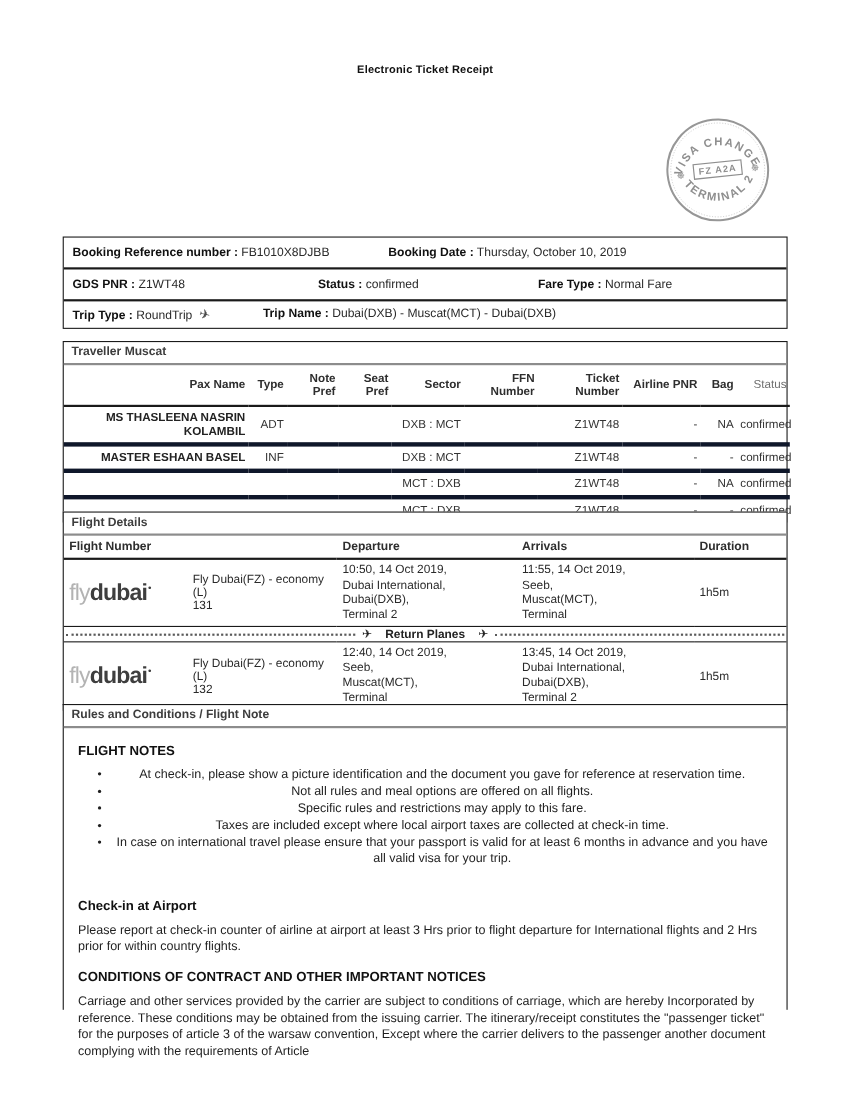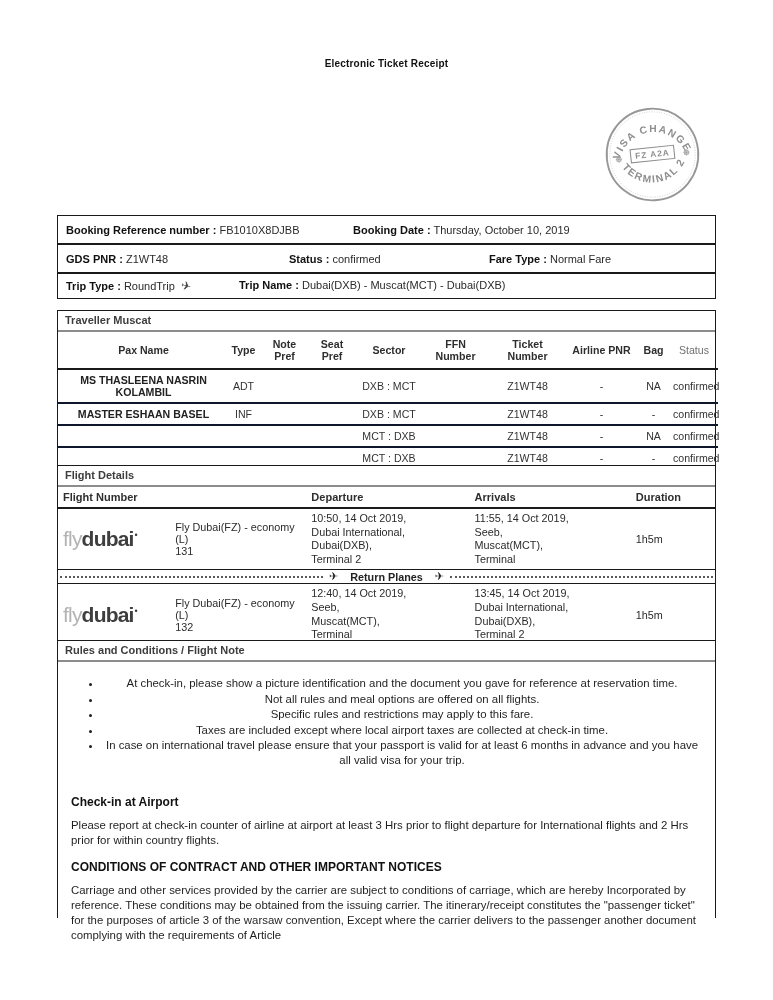--- a/index.html
+++ b/index.html
@@ -42,24 +42,24 @@
   .r1 .c1 { width: 287px; }
   .r2 .c1 { width: 223px; }
   .r2 .c2 { width: 200px; }
   .r3 { padding-top: 5px; padding-bottom: 5px; }
   .r3 .c1 { width: 173px; }
   .trip-plane { display: inline-block; transform: rotate(14deg); color: #4a4a4a; font-size: 12px; margin-left: 3px; }
 
   
   .traveller { top: 310px; }
   table { border-collapse: collapse; width: 100%; table-layout: fixed; }
-  .tv-table th, .tv-table td { text-align: center; vertical-align: middle; padding: 4px 3px; font-size: 10.6px; }
+  .tv-table th, .tv-table td { text-align: right; vertical-align: middle; padding: 4px 3px; font-size: 10.6px; }
   .tv-table th { font-weight: bold; color: #2e2e2e; border-bottom: 2px solid #1a1a1a; padding-top: 6px; padding-bottom: 6px; }
   .tv-table th.light { font-weight: normal; color: #6f6f6f; }
-  .tv-table tbody tr { border-bottom: 2px solid #0f172a; }
+  .tv-table tbody tr { border-bottom: 4px solid #0f172a; }
   .tv-table tbody tr:last-child { border-bottom: none; }
   .tv-table td { color: #333; height: 21px; }
   .tv-table td.pax { font-weight: bold; color: #222; padding-left: 6px; }
   .tv-table th.paxh { padding-left: 6px; }
 
   
   .flights { top: 465px; }
   .fl-table th { text-align: left; font-weight: bold; color: #2e2e2e; font-size: 11px; padding: 4px 5px; border-bottom: 2px solid #1a1a1a; }
   .fl-table td { vertical-align: middle; padding: 3px 5px; font-size: 10.8px; color: #2a2a2a; }
   .fl-table tr.frow { height: 57px; }
@@ -305,20 +305,21 @@
 Terminal 2</td>
         <td>1h5m</td>
       </tr>
     </tbody>
   </table>
 </div>
 
 <div class="abs-box rules">
   <div class="sec-title">Rules and Conditions / Flight Note</div>
   <div class="rules-body">
+    <h3 class="h-fn">FLIGHT NOTES</h3>
     <ul>
       <li>At check-in, please show a picture identification and the document you gave for reference at reservation time.</li>
       <li>Not all rules and meal options are offered on all flights.</li>
       <li>Specific rules and restrictions may apply to this fare.</li>
       <li>Taxes are included except where local airport taxes are collected at check-in time.</li>
       <li>In case on international travel please ensure that your passport is valid for at least 6 months in advance and you have all valid visa for your trip.</li>
     </ul>
     <h3 class="h-checkin">Check-in at Airport</h3>
     <p>Please report at check-in counter of airline at airport at least 3 Hrs prior to flight departure for International flights and 2 Hrs prior for within country flights.</p>
     <h3 class="h-cond">CONDITIONS OF CONTRACT AND OTHER IMPORTANT NOTICES</h3>

